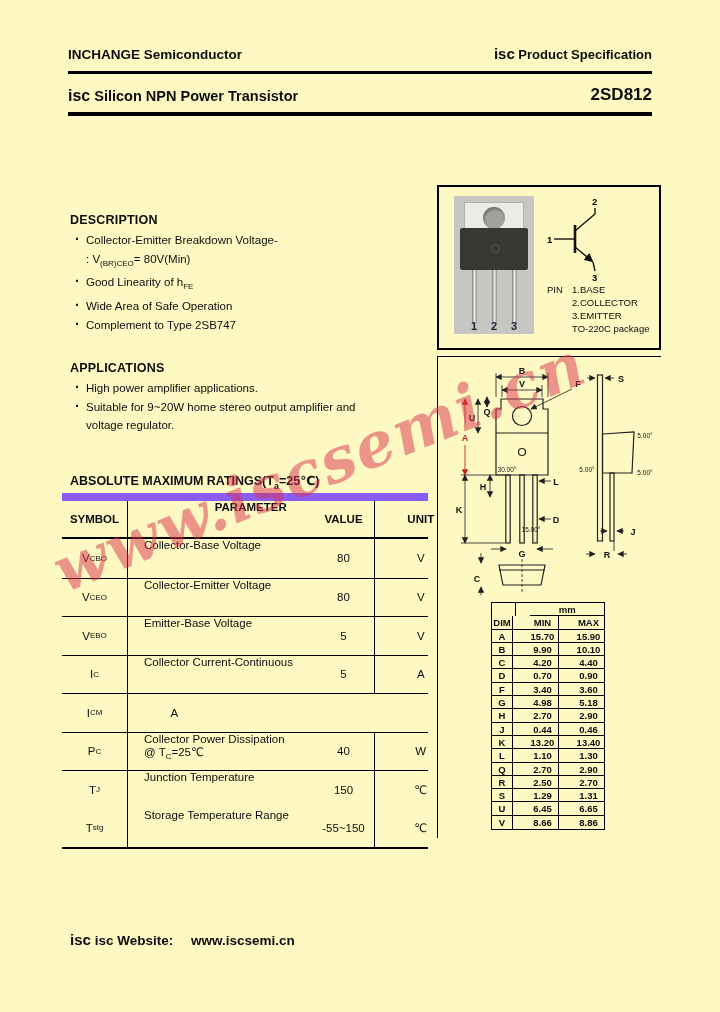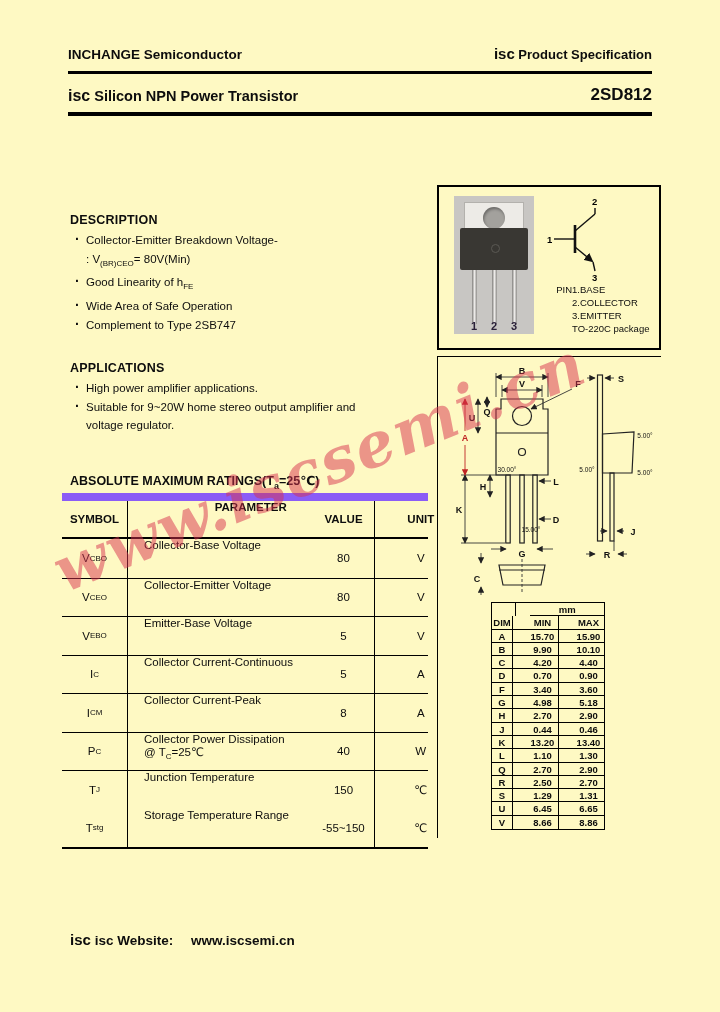--- a/index.html
+++ b/index.html
@@ -26,21 +26,21 @@
   .pkg-box { left:437px; top:185px; width:224px; height:165px; border:2px solid #000; }
   .photo { position:absolute; left:15px; top:9px; width:80px; height:138px; background:#c8c6c3; }
   .photo .tab { position:absolute; left:10px; top:6px; width:60px; height:50px; background:#edebe7; border:1px solid #b3b1ad; }
   .photo .hole { position:absolute; left:29px; top:11px; width:22px; height:22px; border-radius:50%; background:#a3a19d; box-shadow: inset 1px 2px 3px rgba(0,0,0,.35); }
   .photo .body { position:absolute; left:6px; top:32px; width:68px; height:42px; background:#393733; border-radius:2px; }
   .photo .bodydot { position:absolute; left:31px; top:16px; width:9px; height:9px; border-radius:50%; border:1.5px solid #5a5853; }
   .photo .lead { position:absolute; top:74px; width:5px; height:54px; background:linear-gradient(90deg,#7f7d7a,#eceae8 50%,#8f8d8a); }
   .photo .plabel { position:absolute; top:124px; width:12px; text-align:center; font-size:11px; font-weight:bold; color:#2a2038; }
   .pins { position:absolute; left:108px; top:96px; font-size:9.5px; line-height:13px; white-space:nowrap; }
   .pins .indent { padding-left:25px; }
-  .pins .pinhead { display:inline-block; width:25px;text-align:right; }
+  .pins .pinhead { display:inline-block; width:25px; }
 
   
   .sec-head { font-size:12.5px; font-weight:bold; letter-spacing:.2px; }
   .desc { left:70px; top:213px; width:360px; }
   .apps { left:70px; top:361px; width:368px; }
   .blist { margin-top:4px; font-size:11.5px; line-height:18.5px; }
   .bline { padding-left:16px; position:relative; }
   .bline .dot { position:absolute; left:5px; top:-1px; font-weight:bold; font-size:14px; }
   .sub { font-size:8px; vertical-align:sub; }
 
@@ -217,24 +217,20 @@
           <div class="c-mid">
             <div class="c-param"><span>Collector Current-Continuous</span></div>
             <div class="c-val">5</div>
           </div>
           <div class="c-unit">A</div>
         </div>
         <div class="rrow data sep">
           <div class="c-sym">
             <span>I</span>
             <span class="sub">CM</span>
-          </div>
-          <div class="c-mid">
-            <div class="c-param"><span>Collector Current-Peak</span></div>
-            <div class="c-val">8</div>
           </div>
           <div class="c-unit">A</div>
         </div>
         <div class="rrow data sep">
           <div class="c-sym">
             <span>P</span>
             <span class="sub">C</span>
           </div>
           <div class="c-mid">
             <div class="c-param"><span>Collector Power Dissipation</span><br><span>@ T</span><span class="sub">C</span><span>=25℃</span></div>

